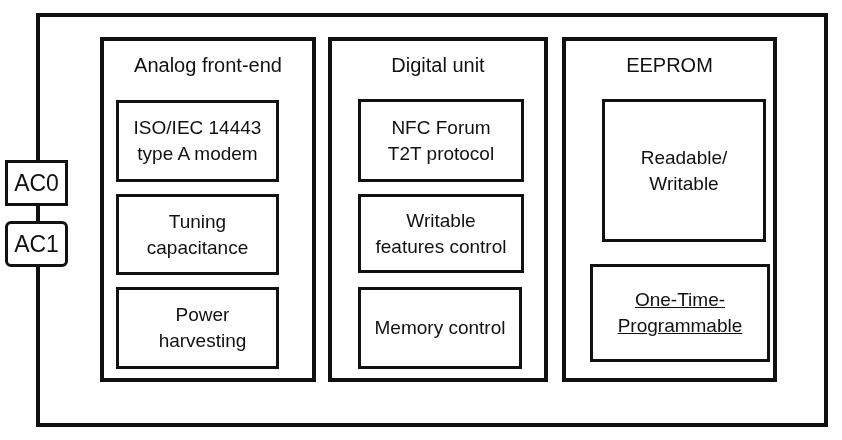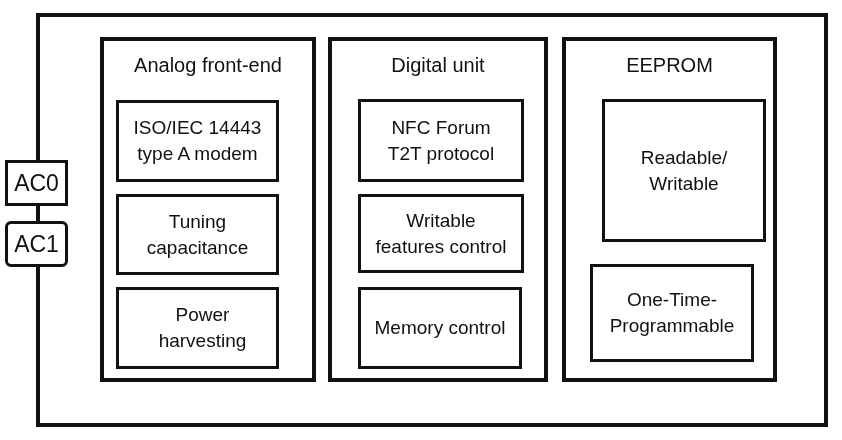--- a/index.html
+++ b/index.html
@@ -82,21 +82,21 @@
   
   .afe-b1 { left: 12px; top: 59px;  width: 163px; height: 82px; }
   .afe-b2 { left: 12px; top: 153px; width: 163px; height: 81px; }
   .afe-b3 { left: 12px; top: 246px; width: 163px; height: 82px; padding-left: 10px; }
   
   .du-b1 { left: 26px; top: 58px;  width: 166px; height: 83px; }
   .du-b2 { left: 26px; top: 153px; width: 166px; height: 79px; }
   .du-b3 { left: 26px; top: 246px; width: 164px; height: 82px; }
   
   .ee-b1 { left: 24px; top: 58px;  width: 164px; height: 143px; margin-left: 12px; }
-  .ee-b2 { left: 24px; top: 223px; width: 164px; height: 98px; }
+  .ee-b2 { left: 24px; top: 223px; width: 180px; height: 98px; text-decoration: underline; }
 </style>
 </head>
 <body>
 
 <div class="canvas">
 
   <div class="outer-rect"></div>
 
   <div class="pin pin-ac0">
     <span>AC0</span>

